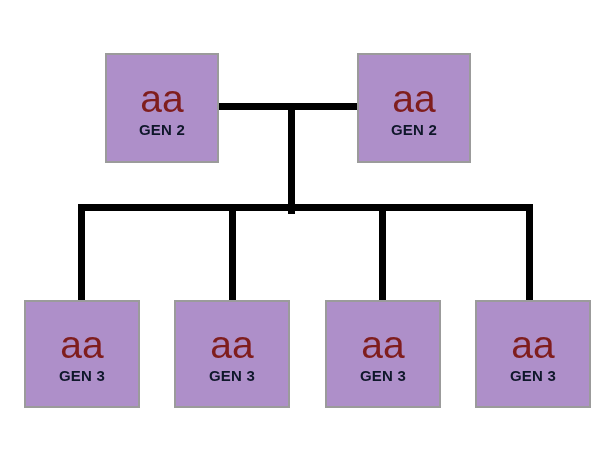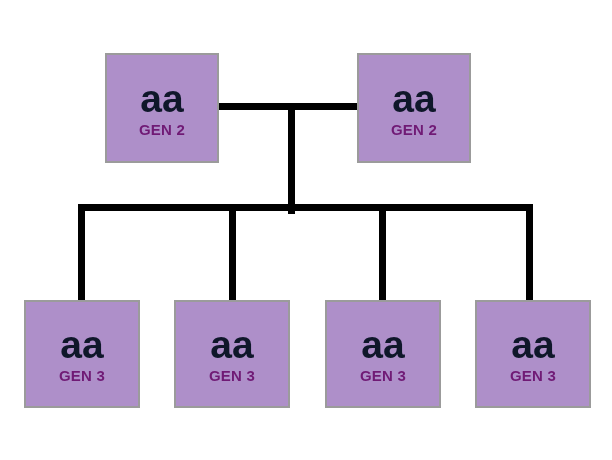--- a/index.html
+++ b/index.html
@@ -23,31 +23,31 @@
     background: #ae8fc9;
     border: 2px solid #9b9b9b;
     display: flex;
     flex-direction: column;
     align-items: center;
     justify-content: center;
     z-index: 3;
   }
   .genotype {
     font-size: 39px;
-    font-weight: bold;
+    font-weight: normal;
     line-height: 1;
-    color: #0f172a;
+    color: #7f1d1d;
     letter-spacing: 0px;
     margin-bottom: 4px;
   }
   .genlabel {
     font-size: 15px;
     font-weight: bold;
     line-height: 1;
-    color: #701a75;
+    color: #0f172a;
     letter-spacing: 0.2px;
   }
   .line {
     position: absolute;
     background: #000000;
     z-index: 1;
   }
   .line-h { height: 7px; }
   .line-v { width: 7px; }
 </style>

